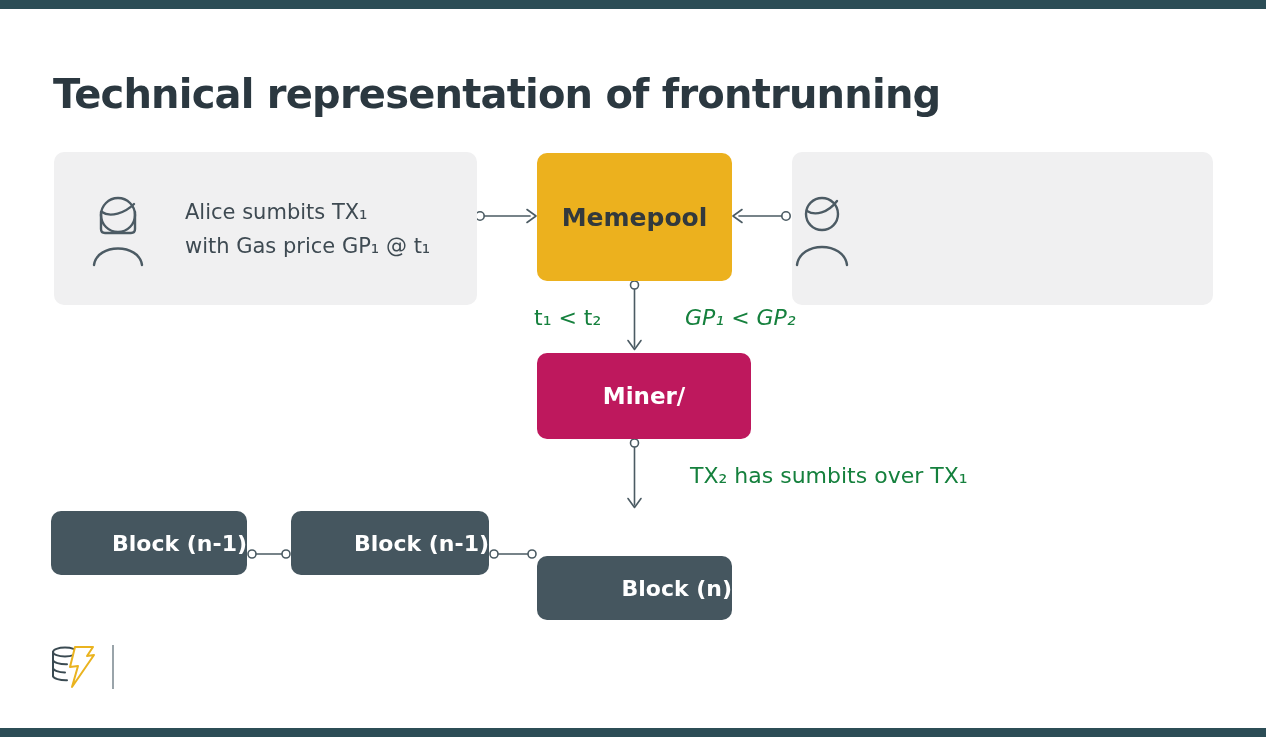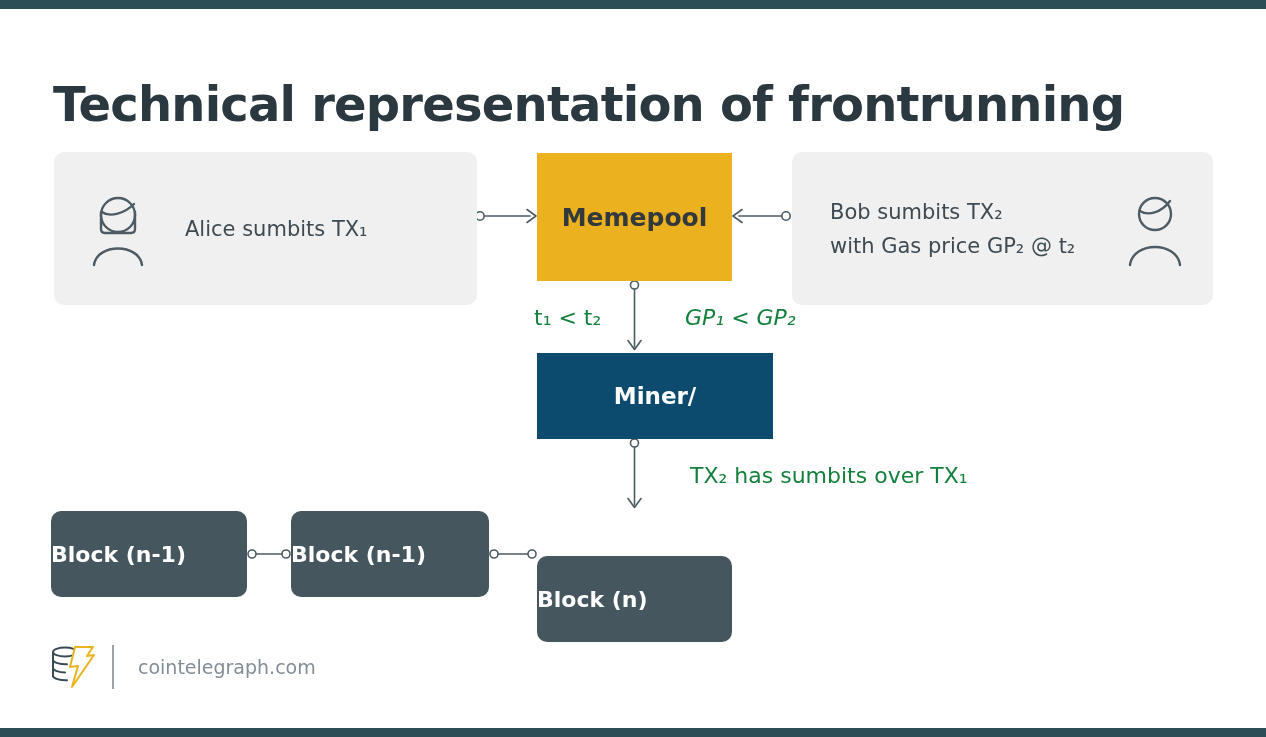--- a/index.html
+++ b/index.html
@@ -5,51 +5,51 @@
   html,body{margin:0;padding:0;}
   body{
     width:1266px;height:737px;position:relative;overflow:hidden;background:#ffffff;
     font-family:"DejaVu Sans","Liberation Sans",sans-serif;
   }
   .abs{position:absolute;}
   .accent-bar{left:0;width:1266px;height:9px;background:#2C4D56;}
   #top-bar{top:0;}
   #bottom-bar{top:728px;}
   #page-title{
-    left:53px;top:44px;font-size:48px;font-weight:700;color:#2B3840;
+    left:53px;top:44px;font-size:40px;font-weight:700;color:#2B3840;
     letter-spacing:-0.8px;white-space:nowrap;
   }
   .card{
     background:#F0F0F1;border-radius:10px;height:153px;top:152px;
     display:flex;align-items:center;
   }
   #alice-card{left:54px;width:423px;}
   #bob-card{left:792px;width:421px;}
   .card-text{font-size:21px;line-height:34px;color:#3E4A52;white-space:nowrap;}
   .person-icon{flex:0 0 auto;}
   #alice-card .person-icon{margin-left:33px;}
   #alice-card .card-text{margin-left:38px;}
   #bob-card .card-text{margin-left:38px;flex:1 1 auto;}
   #bob-card .person-icon{margin-right:28px;}
   .node{
-    border-radius:0;display:flex;flex-direction:column;align-items:center;
+    border-radius:10px;display:flex;flex-direction:column;align-items:center;
     justify-content:center;text-align:center;
   }
   #mempool-node{
     left:537px;top:153px;width:195px;height:128px;background:#ECB11E;
     color:#32393D;font-size:25px;font-weight:700;
   }
   #miner-node{
-    left:537px;top:353px;width:236px;height:86px;background:#0c4a6e;
+    left:537px;top:353px;width:214px;height:86px;background:#be185d;
     color:#ffffff;font-size:23px;font-weight:700;line-height:30px;
   }
   .block-node{
-    top:511px;height:86px;background:#45565F;color:#ffffff;
+    top:511px;height:64px;background:#45565F;color:#ffffff;
     font-size:22px;font-weight:700;border-radius:10px;
-    display:flex;align-items:center;justify-content:flex-start;white-space:nowrap;
+    display:flex;align-items:center;justify-content:flex-end;white-space:nowrap;
   }
   #block-1{left:51px;width:196px;}
   #block-2{left:291px;width:198px;}
   #block-3{left:537px;width:195px;margin-top:45px;}
   .edge-label{font-size:22px;color:#15803d;white-space:nowrap;}
   #time-label{left:534px;top:305px;}
   #gas-label{left:685px;top:305px;font-style:italic;}
   #priority-label{left:690px;top:463px;}
   #connector-layer{left:0;top:0;pointer-events:none;}
   #footer{left:48px;top:643px;display:flex;align-items:center;}
@@ -107,32 +107,29 @@
   <svg class="person-icon" width="60" height="78" viewBox="0 0 60 78">
     <g stroke="#4C5B64" stroke-width="2.4" fill="none" stroke-linecap="round" stroke-linejoin="round">
       <circle cx="31" cy="25" r="17"></circle>
       <path d="M15,22 C23,28 38,23 47,14"></path>
       <path d="M14,22 L14,39 Q14,43 18,43 L44,43 Q48,43 48,39 L48,22"></path>
       <path d="M7,75 C10,53 52,53 55,75"></path>
     </g>
   </svg>
   <div class="card-text">
     <div>Alice sumbits TX₁</div>
+    <div>with Gas price GP₁ @ t₁</div>
   </div>
 </div>
 
 <div class="abs node" id="mempool-node">
   <span>Memepool</span>
 </div>
 
 <div class="abs card" id="bob-card">
-  <div class="card-text">
-    <div>Bob sumbits TX₂</div>
-    <div>with Gas price GP₂ @ t₂</div>
-  </div>
   <svg class="person-icon" width="60" height="78" viewBox="0 0 60 78">
     <g stroke="#4C5B64" stroke-width="2.4" fill="none" stroke-linecap="round" stroke-linejoin="round">
       <circle cx="30" cy="24" r="16"></circle>
       <path d="M15,21 C23,26 36,23 45,11"></path>
       <path d="M5,75 C8,51 52,51 55,75"></path>
     </g>
   </svg>
 </div>
 
 <div class="abs edge-label" id="time-label">t₁ &lt; t₂</div>
@@ -159,16 +156,15 @@
       <ellipse cx="17" cy="9" rx="12" ry="4.5"></ellipse>
       <path d="M5,9 L5,33"></path>
       <path d="M29,9 L29,13"></path>
       <path d="M5,17 C5,19.5 12,21.5 19,21.3"></path>
       <path d="M5,25 C5,27.5 11,29.4 17,29.4"></path>
       <path d="M5,33 C5,35.5 12,37.5 19,37.3"></path>
     </g>
     <path d="M27,4 L45,4 L39,13 L46,12 L24,44 L30,23 L22,24 Z" fill="#ffffff" stroke="#EAB31F" stroke-width="2" stroke-linejoin="round"></path>
   </svg>
   <div id="footer-divider"></div>
-  <div id="footer-site">cointelegraph.com</div>
 </div>
 
 <div class="abs accent-bar" id="bottom-bar"></div>
 
 </body></html>

